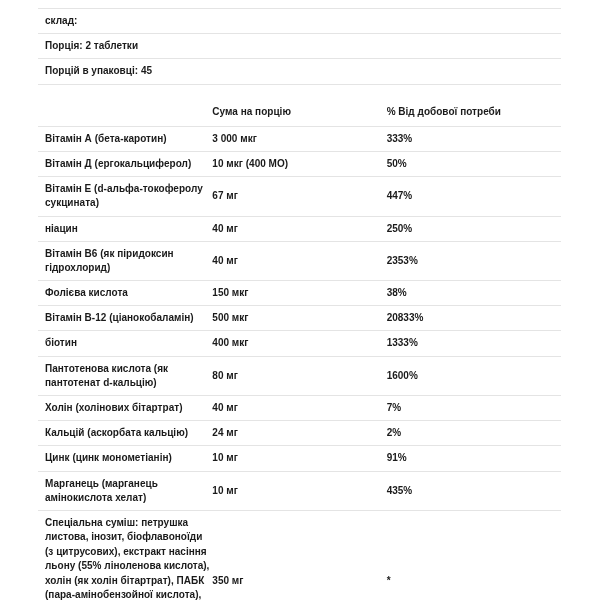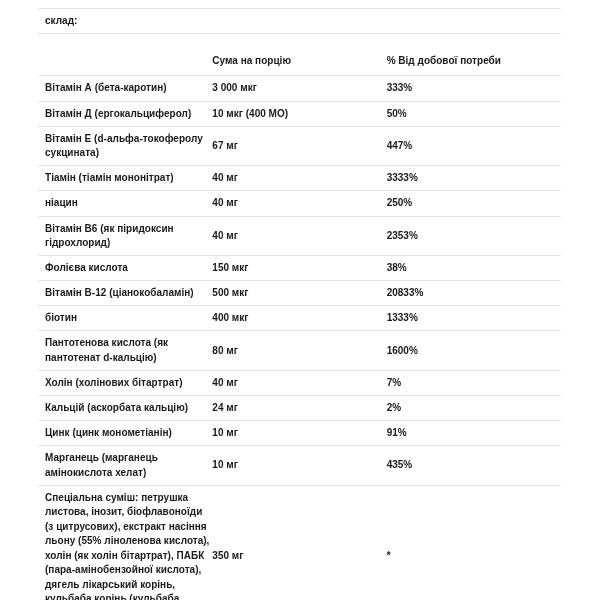--- a/index.html
+++ b/index.html
@@ -68,21 +68,27 @@
 
 <div class="page">
 
   <table class="facts-table">
     <tbody>
 
       <tr>
         <td class="col-name" colspan="3">склад:</td>
       </tr>
 
+      <tr>
+        <td class="col-name" colspan="3">Порція: 2 таблетки</td>
+      </tr>
 
+      <tr>
+        <td class="col-name" colspan="3">Порцій в упаковці: 45</td>
+      </tr>
 
       <tr class="head-row">
         <td class="col-name"></td>
         <td class="col-amount">Сума на порцію</td>
         <td class="col-dv">% Від добової потреби</td>
       </tr>
 
       <tr>
         <td class="col-name">Вітамін А (бета-каротин)</td>
         <td class="col-amount">3 000 мкг</td>
@@ -95,25 +101,20 @@
         <td class="col-amount">10 мкг (400 МО)</td>
         <td class="col-dv">50%</td>
       </tr>
 
       <tr>
         <td class="col-name">Вітамін Е (d-альфа-токоферолу сукцината)</td>
         <td class="col-amount">67 мг</td>
         <td class="col-dv">447%</td>
       </tr>
 
-      <tr>
-        <td class="col-name">Тіамін (тіамін мононітрат)</td>
-        <td class="col-amount">40 мг</td>
-        <td class="col-dv">3333%</td>
-      </tr>
 
 
       <tr>
         <td class="col-name">ніацин</td>
         <td class="col-amount">40 мг</td>
         <td class="col-dv">250%</td>
       </tr>
 
       <tr>
         <td class="col-name">Вітамін B6 (як піридоксин гідрохлорид)</td>

